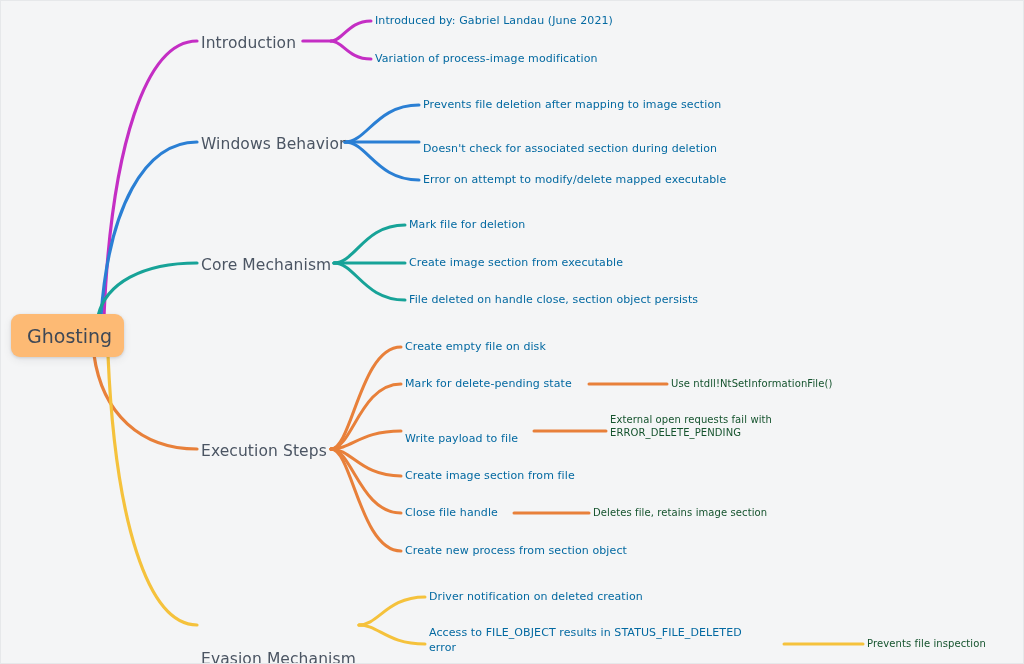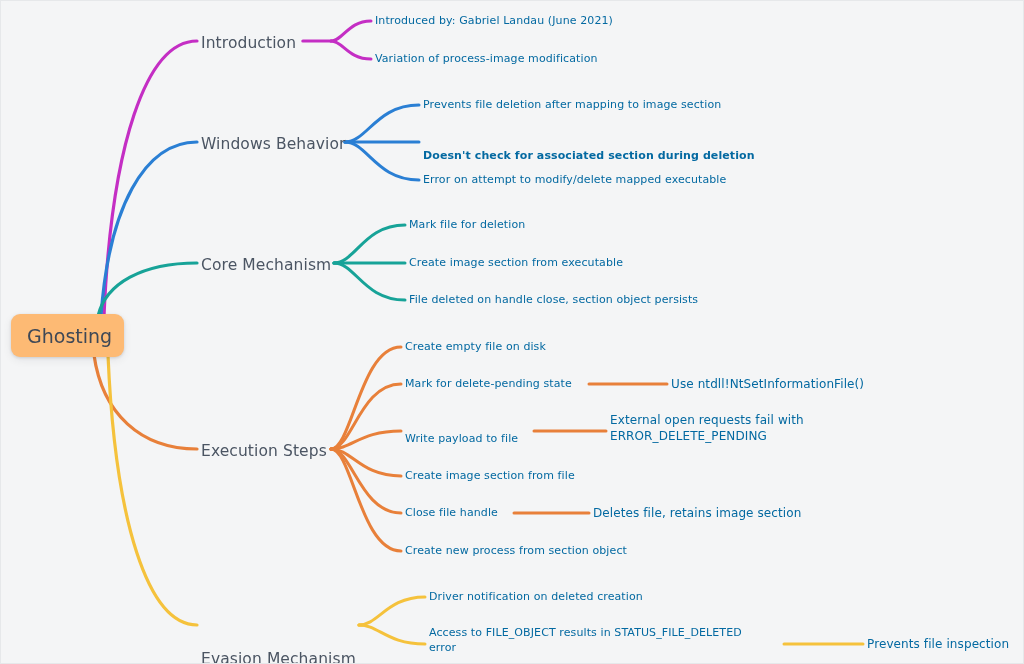--- a/index.html
+++ b/index.html
@@ -38,22 +38,22 @@
   }
   .lvl1-label {
     font-size: 15.5px;
     color: #4b5563;
   }
   .lvl2-label {
     font-size: 11px;
     color: #0369a1;
   }
   .lvl3-label {
-    font-size: 12px;
-    color: #0369a1;
+    font-size: 10px;
+    color: #14532d;
   }
   .root-node {
     position: absolute;
     background: #ffffff;
     border-radius: 9px;
     box-shadow: 0 1px 3px rgba(25, 32, 45, 0.14), 0 3px 10px rgba(25, 32, 45, 0.07);
     display: flex;
     align-items: center;
     justify-content: flex-start;
     box-sizing: border-box;
@@ -101,21 +101,21 @@
       <path d="M 358 624 C 377.8 624, 385.72 596, 424 596" stroke="#f5c23c" stroke-width="3" fill="none" stroke-linecap="round" stroke-linejoin="round"></path>
       <path d="M 358 624 C 377.8 624, 385.72 643, 424 643" stroke="#f5c23c" stroke-width="3" fill="none" stroke-linecap="round" stroke-linejoin="round"></path>
       <path d="M 783 643 L 862 643" stroke="#f5c23c" stroke-width="3" fill="none" stroke-linecap="round" stroke-linejoin="round"></path>
     </svg>
   <div id="labels">
       <div class="node-label lvl1-label" style="left: 200px; top: 32px;"><div>Introduction</div></div>
       <div class="node-label lvl2-label" style="left: 374px; top: 13px;"><div>Introduced by: Gabriel Landau (June 2021)</div></div>
       <div class="node-label lvl2-label" style="left: 374px; top: 51px;"><div>Variation of process-image modification</div></div>
       <div class="node-label lvl1-label" style="left: 200px; top: 133px;"><div>Windows Behavior</div></div>
       <div class="node-label lvl2-label" style="left: 422px; top: 97px;"><div>Prevents file deletion after mapping to image section</div></div>
-      <div class="node-label lvl2-label" style="left: 422px; top: 148px; font-weight: bold;"><div>Doesn't check for associated section during deletion</div></div>
+      <div class="node-label lvl2-label" style="left: 422px; top: 141px;"><div>Doesn't check for associated section during deletion</div></div>
       <div class="node-label lvl2-label" style="left: 422px; top: 172px;"><div>Error on attempt to modify/delete mapped executable</div></div>
       <div class="node-label lvl1-label" style="left: 200px; top: 254px;"><div>Core Mechanism</div></div>
       <div class="node-label lvl2-label" style="left: 408px; top: 217px;"><div>Mark file for deletion</div></div>
       <div class="node-label lvl2-label" style="left: 408px; top: 255px;"><div>Create image section from executable</div></div>
       <div class="node-label lvl2-label" style="left: 408px; top: 292px;"><div>File deleted on handle close, section object persists</div></div>
       <div class="node-label lvl1-label" style="left: 200px; top: 440px;"><div>Execution Steps</div></div>
       <div class="node-label lvl2-label" style="left: 404px; top: 339px;"><div>Create empty file on disk</div></div>
       <div class="node-label lvl2-label" style="left: 404px; top: 376px;"><div>Mark for delete-pending state</div></div>
       <div class="node-label lvl3-label" style="left: 670px; top: 376px;"><div>Use ntdll!NtSetInformationFile()</div></div>
       <div class="node-label lvl2-label" style="left: 404px; top: 423px; margin-top: 8px;"><div>Write payload to file</div></div>

